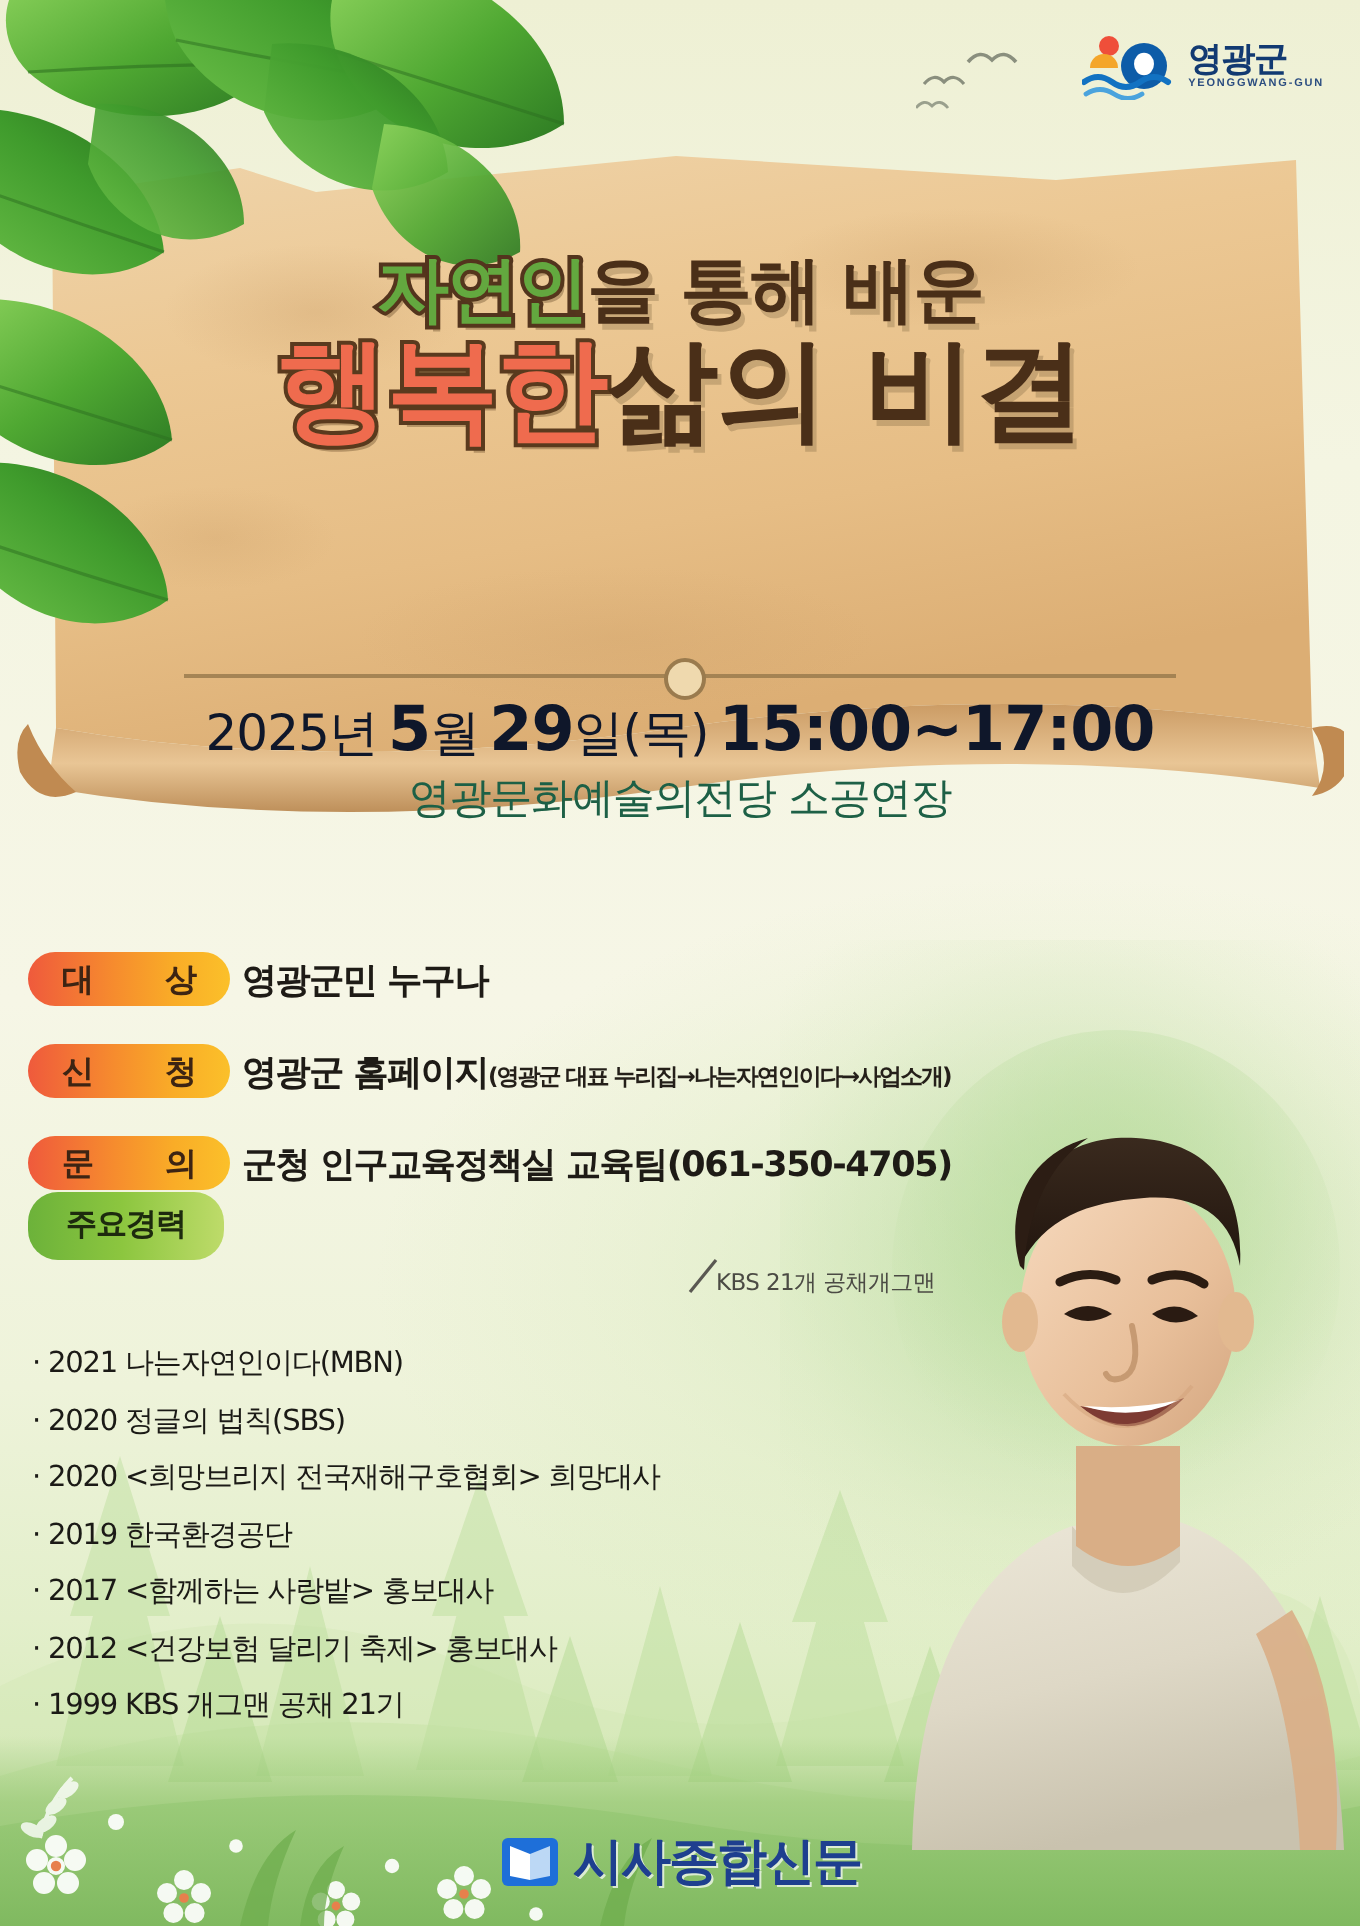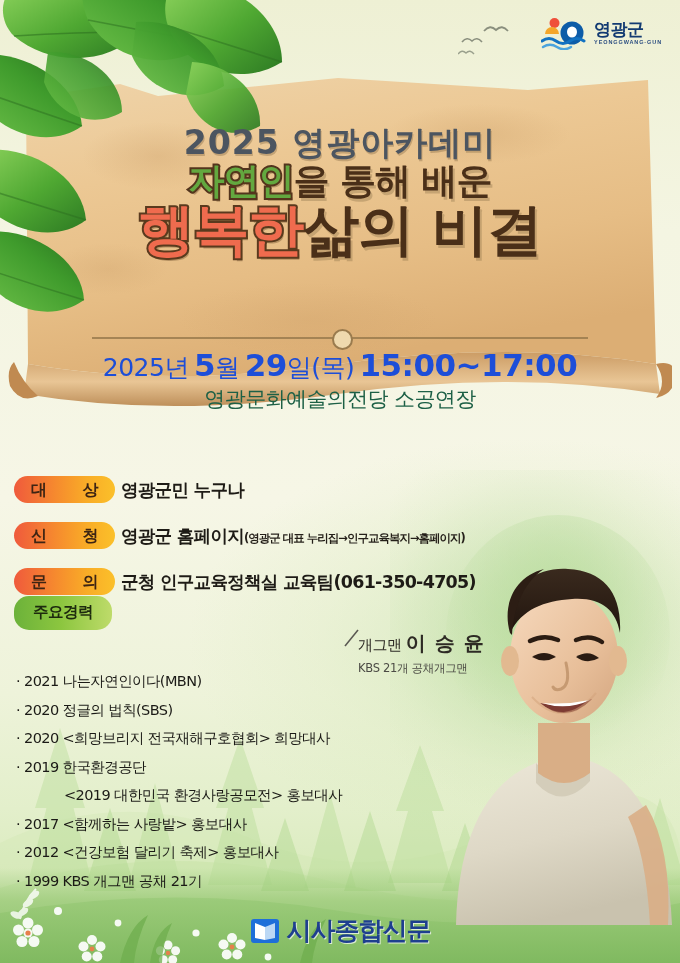--- a/index.html
+++ b/index.html
@@ -54,21 +54,21 @@
     text-shadow:2px 3px 0 rgba(90,60,30,.35);}
   .t-line3 .t-big{font-size:56px;}
 
   
   .divider{position:absolute;left:92px;right:92px;top:337px;height:2px;background:#9a7b4e;opacity:.85;}
   .divider-dot{position:absolute;left:50%;top:329px;width:17px;height:17px;margin-left:-8px;
     border-radius:50%;background:#efd9ae;border:2px solid #9a7b4e;}
 
   
   .date-row{position:absolute;left:0;right:0;top:347px;text-align:center;white-space:nowrap;
-    color:#1d4ed8;font-family:"DejaVu Sans",sans-serif;}
+    color:#0f172a;font-family:"DejaVu Sans",sans-serif;}
   .d-sm{font-size:25px;font-weight:normal;letter-spacing:-.5px;}
   .d-lg{font-size:31px;font-weight:bold;letter-spacing:-.5px;}
   .place-row{position:absolute;left:0;right:0;top:385px;text-align:center;
     font-size:21px;color:#1d6046;letter-spacing:-.6px;font-family:"DejaVu Sans",sans-serif;}
 
   
   .info-list{position:absolute;left:14px;top:476px;width:500px;}
   .info-row{display:flex;align-items:center;margin-bottom:19px;height:27px;}
   .pill{
     width:101px;height:27px;flex:none;border-radius:14px;
@@ -284,21 +284,20 @@
       <path d="M1,25 q7,-5 14,0 t14,0 t14,0" stroke="#1272c2" stroke-width="3" fill="none" stroke-linecap="round"></path>
       <path d="M2,31 q7,-4.5 14,0 t14,0" stroke="#4aa3dd" stroke-width="2.4" fill="none" stroke-linecap="round"></path>
     </svg>
     <div class="gov-text">
       <div class="gov-name">영광군</div>
       <div class="gov-roman">YEONGGWANG-GUN</div>
     </div>
   </div>
 
   <div class="title-wrap">
-    <div class="t-year">2025 영광아카데미</div>
     <div class="t-line2">
       <span class="t-big t-green">자연인</span><span class="t-big t-brown"> 을 통해 배운</span>
     </div>
     <div class="t-line3">
       <span class="t-big t-red">행복한</span><span class="t-big t-brown"> 삶의 비결</span>
     </div>
   </div>
 
   <div class="divider"></div>
   <div class="divider-dot"></div>
@@ -374,51 +373,47 @@
       <div class="info-val">
         <span>영광군민 누구나</span>
       </div>
     </div>
     <div class="info-row">
       <div class="pill">
         <span>신</span>
         <span>청</span>
       </div>
       <div class="info-val">
-        <span>영광군 홈페이지</span><span class="info-sub">(영광군 대표 누리집→인구교육복지→홈페이지)</span>
+        <span>영광군 홈페이지</span><span class="info-sub">(영광군 대표 누리집→나는자연인이다→사업소개)</span>
       </div>
     </div>
     <div class="info-row">
       <div class="pill">
         <span>문</span>
         <span>의</span>
       </div>
       <div class="info-val">
         <span>군청 인구교육정책실 교육팀(061-350-4705)</span>
       </div>
     </div>
   </div>
 
   <div class="speaker">
     <svg class="sp-slash" viewBox="0 0 16 20">
       <line x1="1" y1="18" x2="14" y2="2" stroke="#5a5852" stroke-width="1.6"></line>
     </svg>
-    <div class="sp-name">
-      <span>개그맨 </span><b>이 승 윤</b>
-    </div>
     <div class="sp-sub">KBS 21개 공채개그맨</div>
   </div>
 
   <div class="career-pill">주요경력</div>
   <div class="career-list">
     <div class="career-item"><span class="bullet">·</span><span>2021 나는자연인이다(MBN)</span></div>
     <div class="career-item"><span class="bullet">·</span><span>2020 정글의 법칙(SBS)</span></div>
     <div class="career-item"><span class="bullet">·</span><span>2020 &lt;희망브리지 전국재해구호협회&gt; 희망대사</span></div>
     <div class="career-item"><span class="bullet">·</span><span>2019 한국환경공단</span></div>
-    <div class="career-item indent"><span>&lt;2019 대한민국 환경사랑공모전&gt; 홍보대사</span></div>
     <div class="career-item"><span class="bullet">·</span><span>2017 &lt;함께하는 사랑밭&gt; 홍보대사</span></div>
     <div class="career-item"><span class="bullet">·</span><span>2012 &lt;건강보험 달리기 축제&gt; 홍보대사</span></div>
     <div class="career-item"><span class="bullet">·</span><span>1999 KBS 개그맨 공채 21기</span></div>
   </div>
 
   <div class="footer">
     <svg class="foot-mark" viewBox="0 0 30 28">
       <rect x="1" y="2" width="28" height="24" rx="3" fill="#1e6fd9"></rect>
       <path d="M5,21 L5,6 L15,10 L15,23 Z" fill="#ffffff"></path>
       <path d="M25,6 L25,21 L15,23 L15,10 Z" fill="#bcd8f5"></path>

